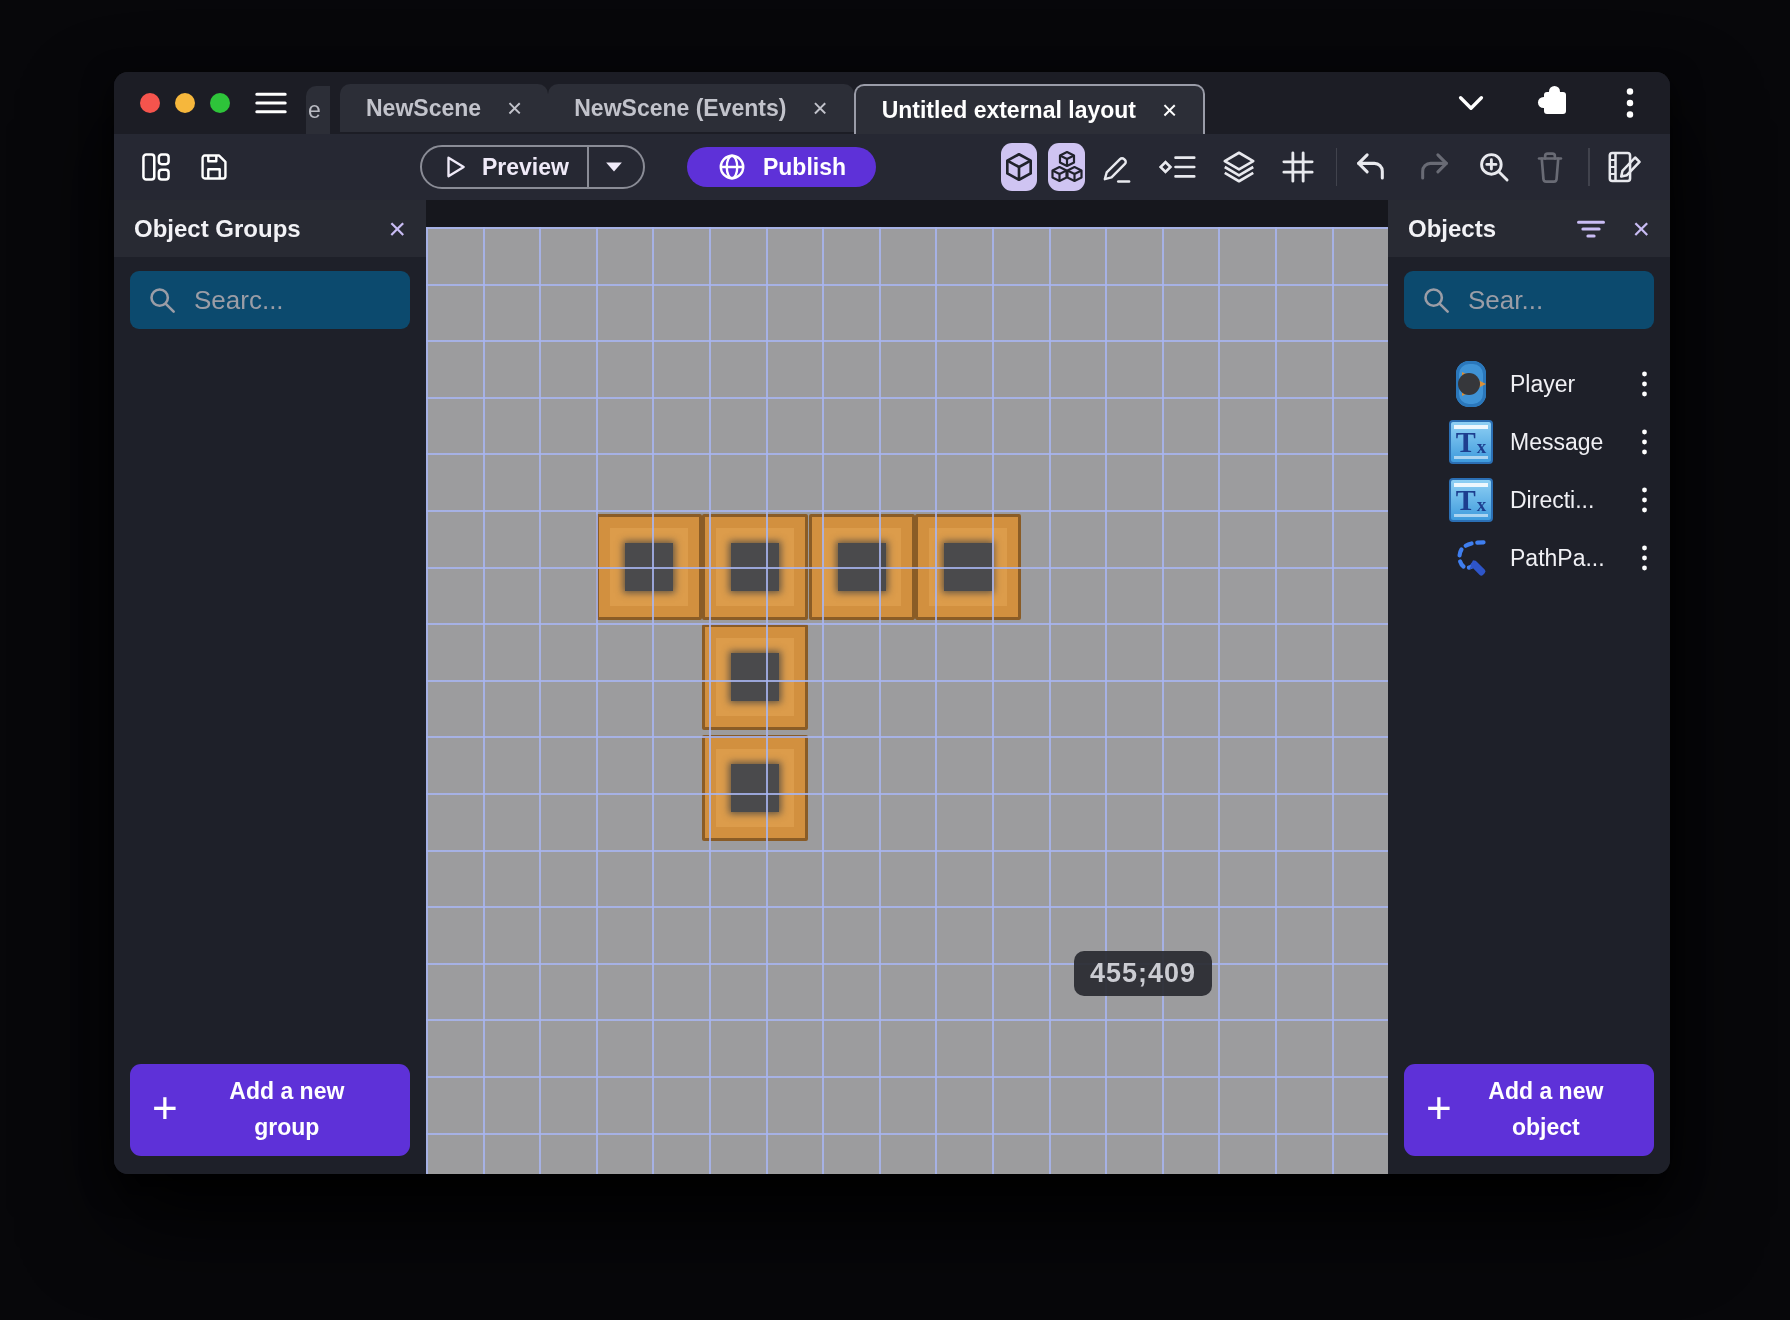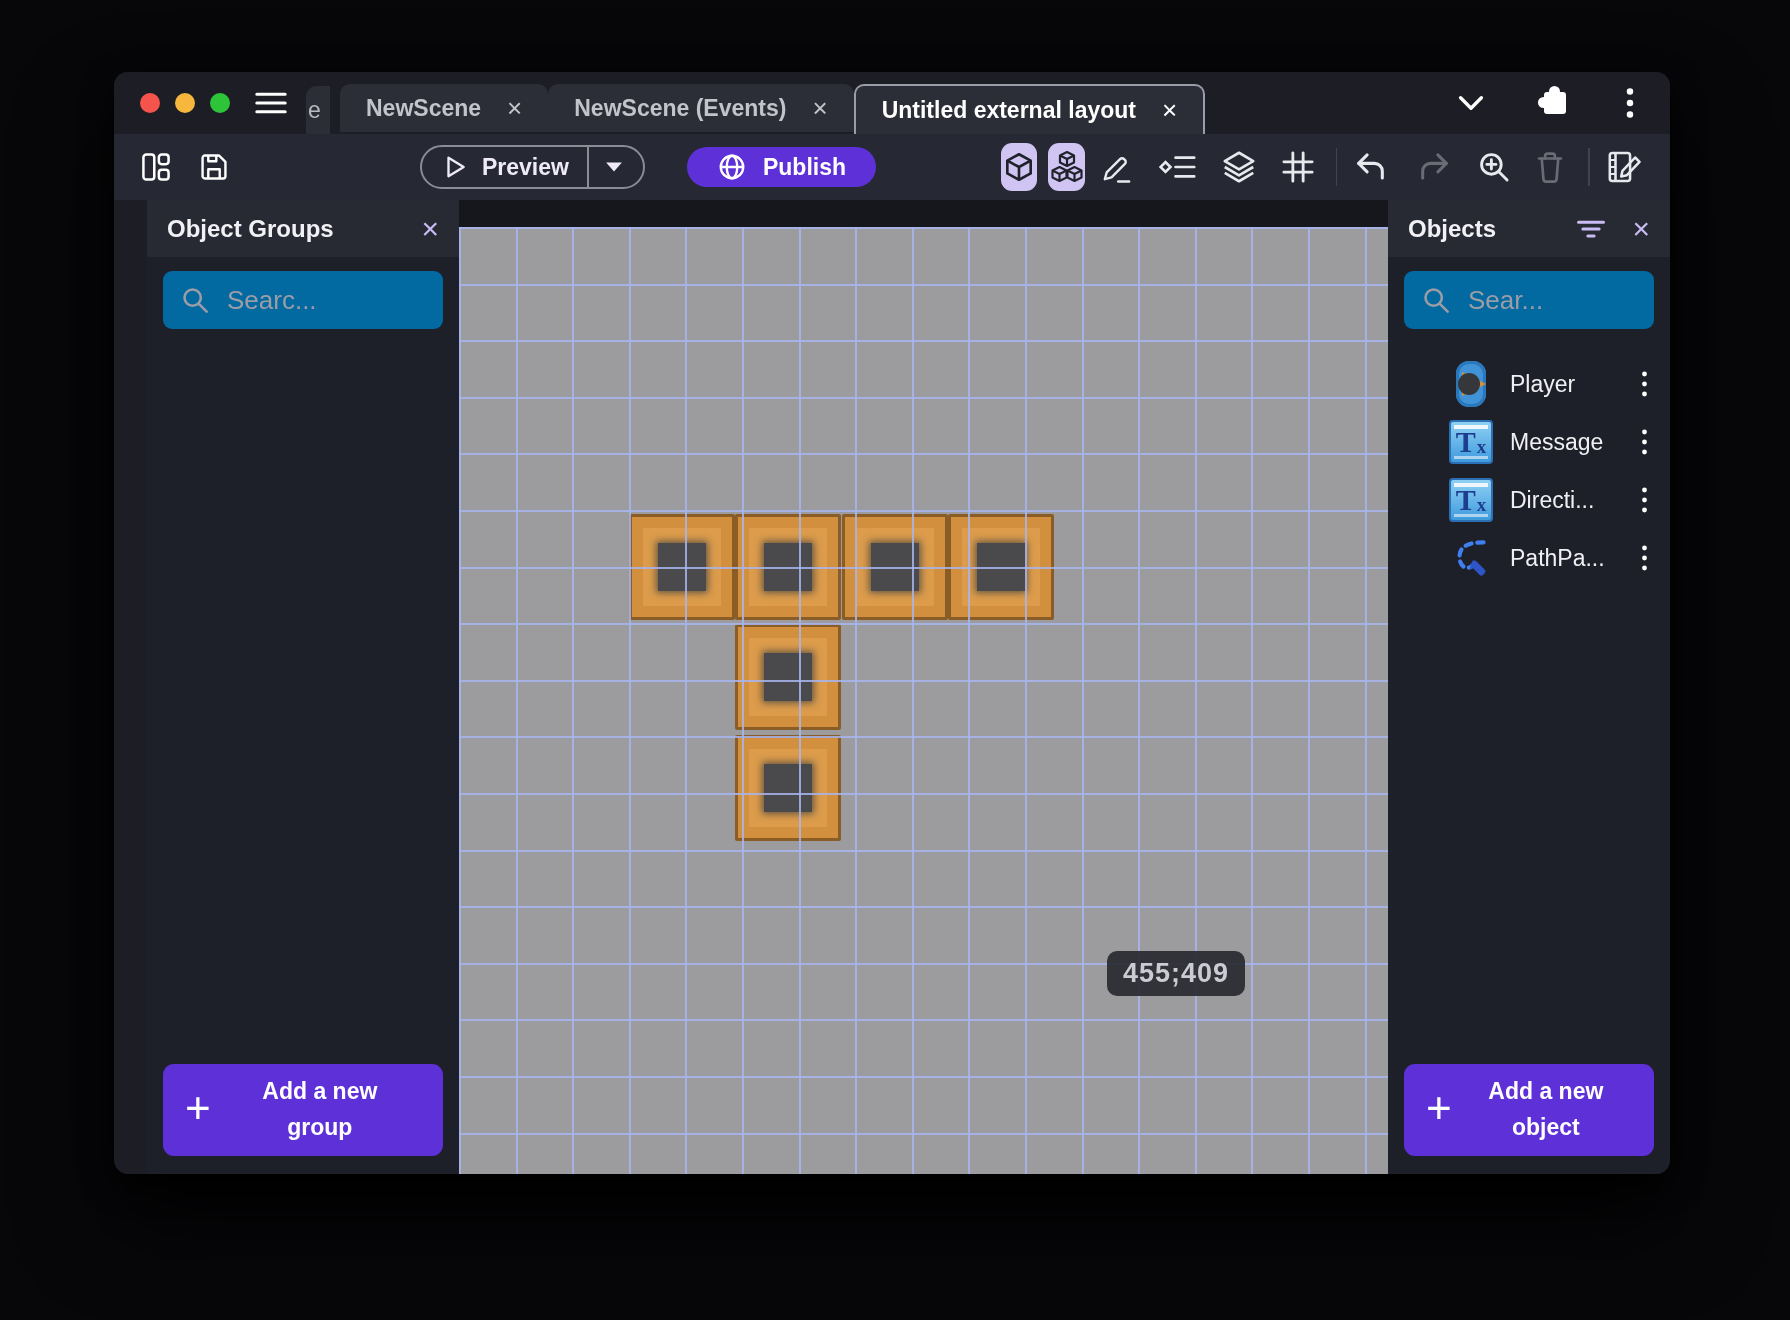--- a/index.html
+++ b/index.html
@@ -45,32 +45,32 @@
   .preview-caret{padding:0 16px;}
   .publish-btn{margin-left:42px;height:40px;background:#5e31d8;border-radius:24px;display:flex;
     align-items:center;padding:0 30px;gap:16px;cursor:pointer;}
   .publish-btn .lbl{color:#fff;font-size:23px;font-weight:700;}
   .toggle{width:48px;height:48px;background:#cfc4f2;border-radius:11px;margin-left:125px;}
   .toggle+.toggle{margin-left:11px;}
   .ml15{margin-left:15px;} .ml25{margin-left:25px;} .ml23{margin-left:23px;}
   .ml22{margin-left:22px;} .ml18{margin-left:18px;} .ml27{margin-left:27px;} .ml16{margin-left:16px;}
 
   
-  .body{display:flex;height:974px;padding-left:33px;}
+  .body{display:flex;height:974px;}
 
   
   .panel{background:#1e2029;display:flex;flex-direction:column;}
   .panel.left{width:312px;}
   .panel.right{width:282px;}
   .panel-head{height:57px;background:#282a33;display:flex;align-items:center;padding:0 20px;flex:0 0 auto;}
   .panel-title{color:#f2f2f6;font-size:24px;font-weight:700;}
   .panel-head .spacer{flex:1;}
   .x-close{color:#c9bcf4;font-size:30px;line-height:1;cursor:pointer;font-weight:400;}
   .filter-ico{margin-right:26px;cursor:pointer;}
-  .searchbox{margin:14px 16px 10px;height:58px;background:#0369a1;border-radius:9px;display:flex;
+  .searchbox{margin:14px 16px 10px;height:58px;background:#0c4a6e;border-radius:9px;display:flex;
     align-items:center;padding:0 18px;gap:16px;flex:0 0 auto;}
   .searchbox input{flex:1;min-width:0;background:transparent;border:none;outline:none;color:#dfe0e6;
     font-size:26px;font-family:"Liberation Sans",sans-serif;}
   .searchbox input::placeholder{color:#9b9da6;}
   .panel-fill{flex:1;}
   .add-btn{margin:0 16px 18px;height:92px;background:#5e31d8;border-radius:11px;display:flex;
     align-items:center;padding:0 22px;gap:8px;cursor:pointer;flex:0 0 auto;}
   .add-btn .plus{color:#fff;font-size:44px;font-weight:300;line-height:1;margin-top:-4px;}
   .add-btn .txt{flex:1;text-align:center;color:#fff;font-size:23px;font-weight:700;line-height:1.55;}
 

